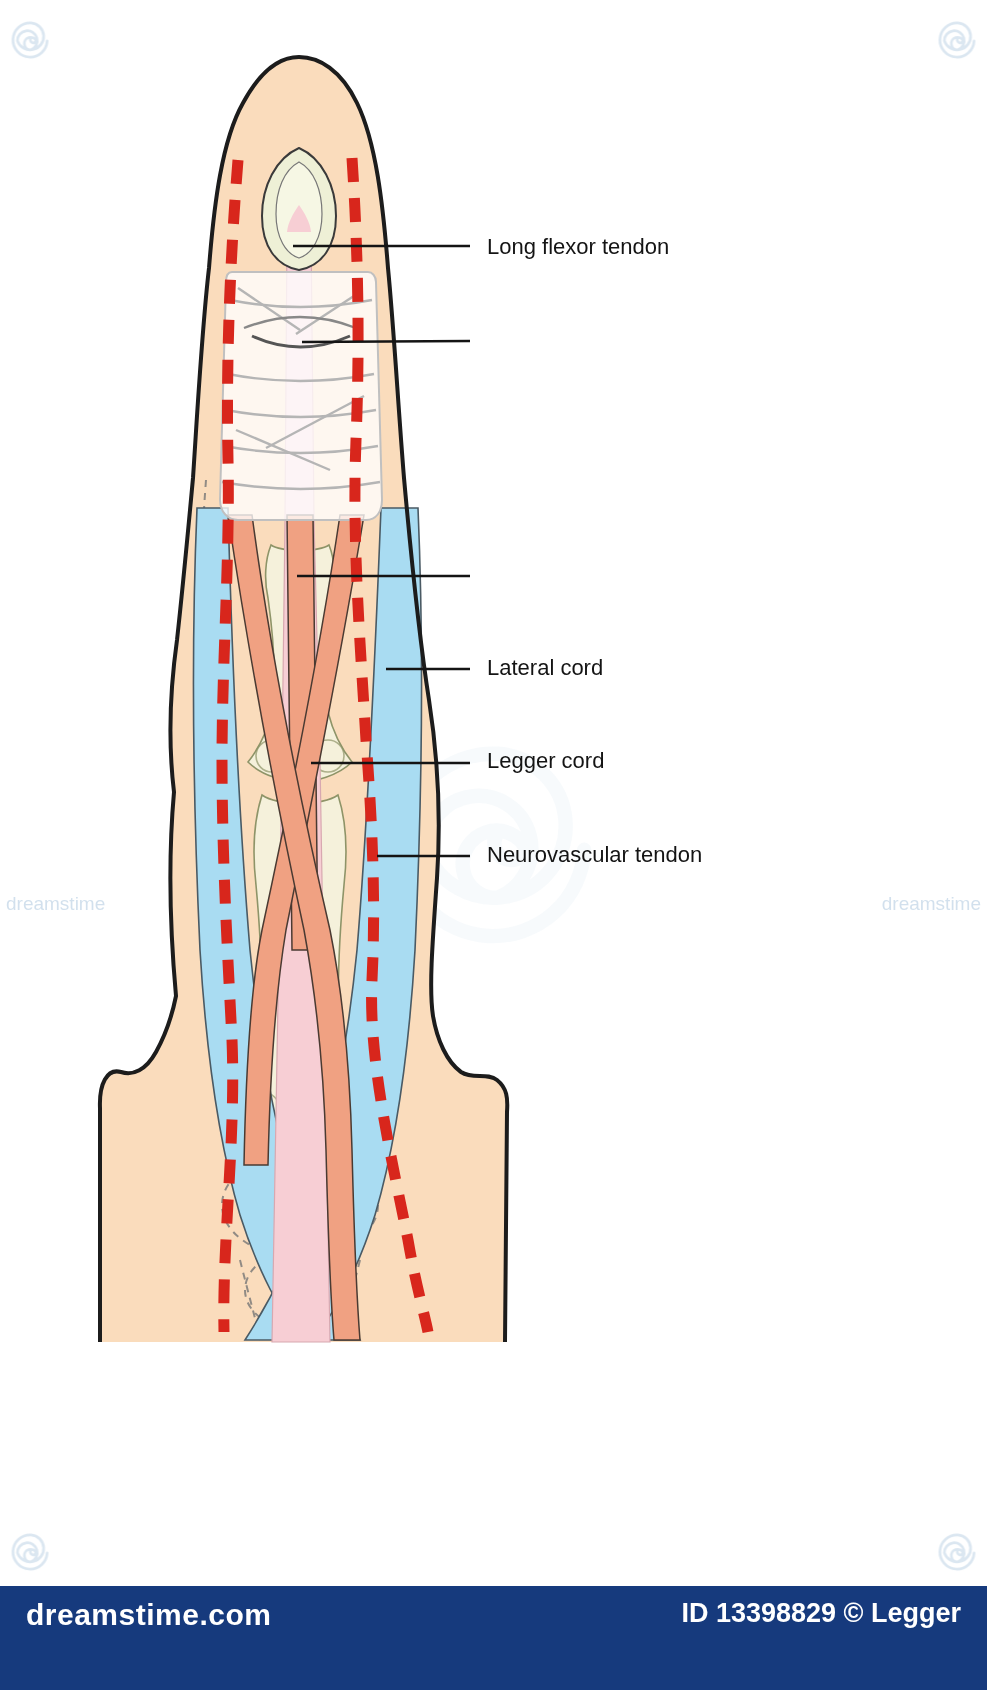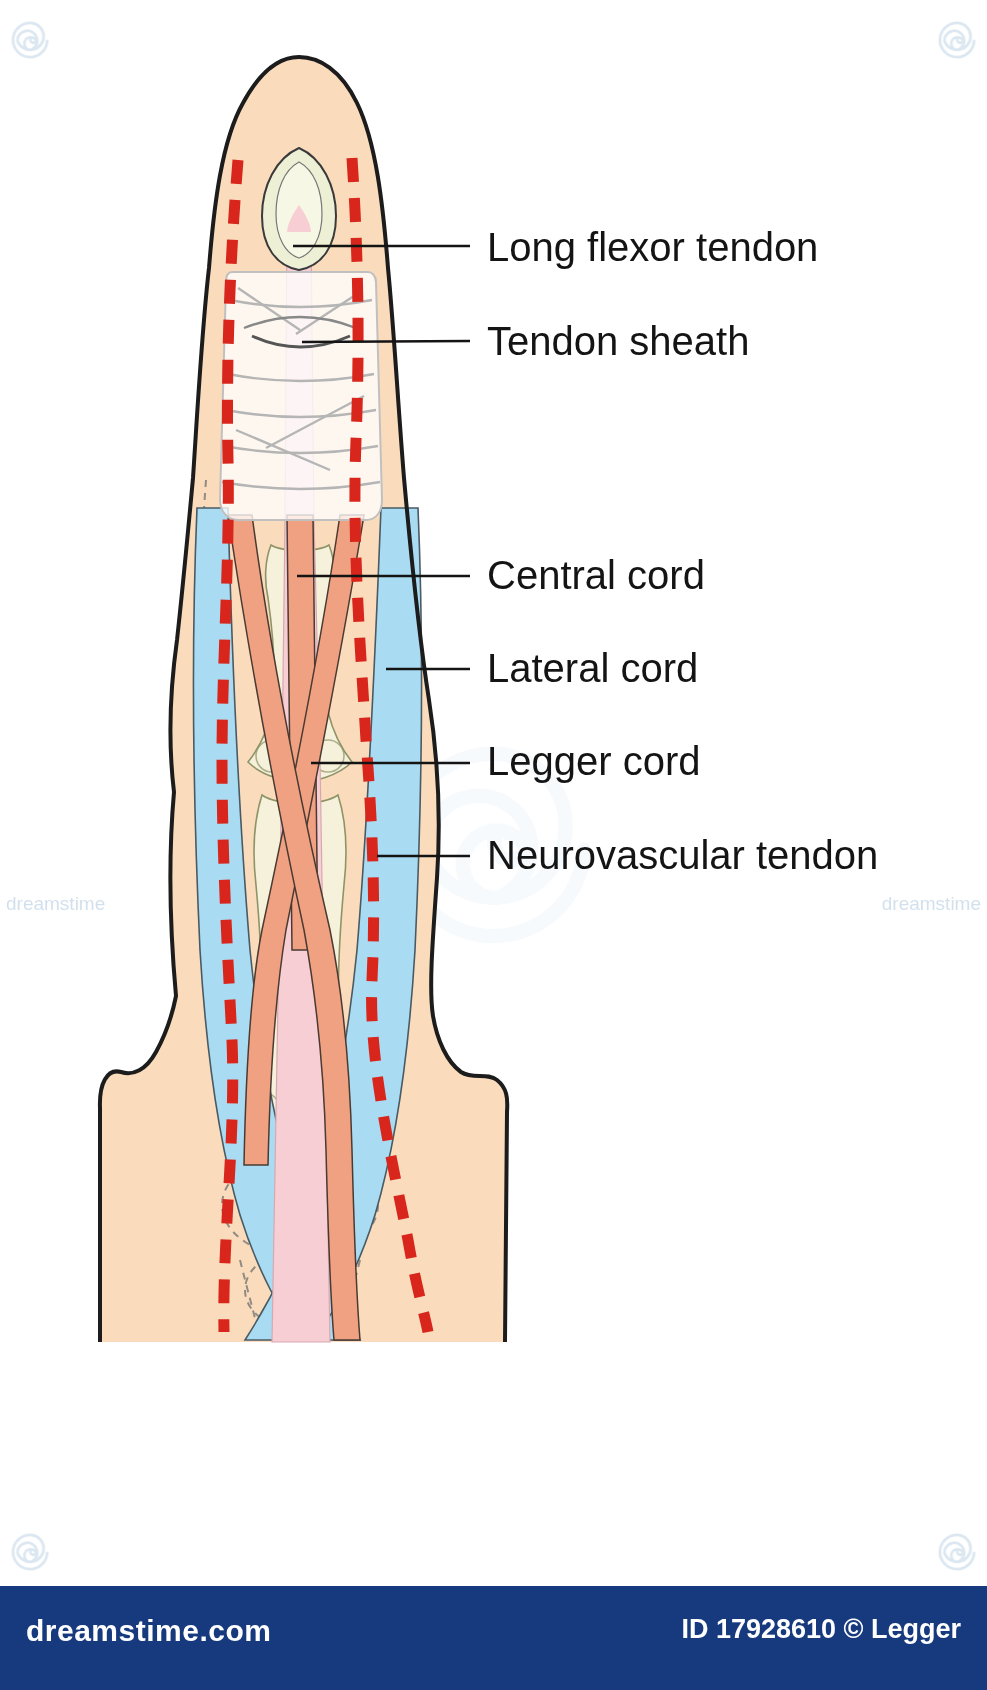--- a/index.html
+++ b/index.html
@@ -8,36 +8,36 @@
     width:987px;height:1690px;
     background:#ffffff;
     overflow:hidden;
     font-family:"Liberation Sans", sans-serif;
   }
   .diagram-svg{position:absolute;left:0;top:0;z-index:1;}
   .label{
     position:absolute;
     left:487px;
     z-index:2;
-    font-size:40px;
+    font-size:22px;
     line-height:40px;
     color:#141414;
     white-space:nowrap;
   }
   .footer{
     position:absolute;
     left:0;top:1586px;
     width:987px;height:104px;
     background:#163a7d;
     z-index:3;
     box-sizing:border-box;
     display:flex;
     justify-content:space-between;
     align-items:flex-start;
-    padding:28px 26px 0 26px;
+    padding:12px 26px 0 26px;
     color:#ffffff;
   }
   .footer .brand{font-size:30px;font-weight:bold;letter-spacing:0.5px;}
   .footer .idtext{font-size:27px;font-weight:bold;}
 </style>
 </head>
 <body>
 
 <div class="page">
 
@@ -213,24 +213,22 @@
       <line x1="293" y1="246" x2="470" y2="246"></line>
       <line x1="302" y1="342" x2="470" y2="341"></line>
       <line x1="297" y1="576" x2="470" y2="576"></line>
       <line x1="386" y1="669" x2="470" y2="669"></line>
       <line x1="311" y1="763" x2="470" y2="763"></line>
       <line x1="377" y1="856" x2="470" y2="856"></line>
     </g>
   </svg>
 
   <div class="label" style="top:227px;">Long flexor tendon</div>
-  <div class="label" style="top:321px;">Tendon sheath</div>
-  <div class="label" style="top:555px;">Central cord</div>
   <div class="label" style="top:648px;">Lateral cord</div>
   <div class="label" style="top:741px;">Legger cord</div>
   <div class="label" style="top:835px;">Neurovascular tendon</div>
 
   <div class="footer">
     <div class="brand">dreamstime.com</div>
-    <div class="idtext">ID 17928610 © Legger</div>
+    <div class="idtext">ID 13398829 © Legger</div>
   </div>
 
 </div>
 
 </body></html>

